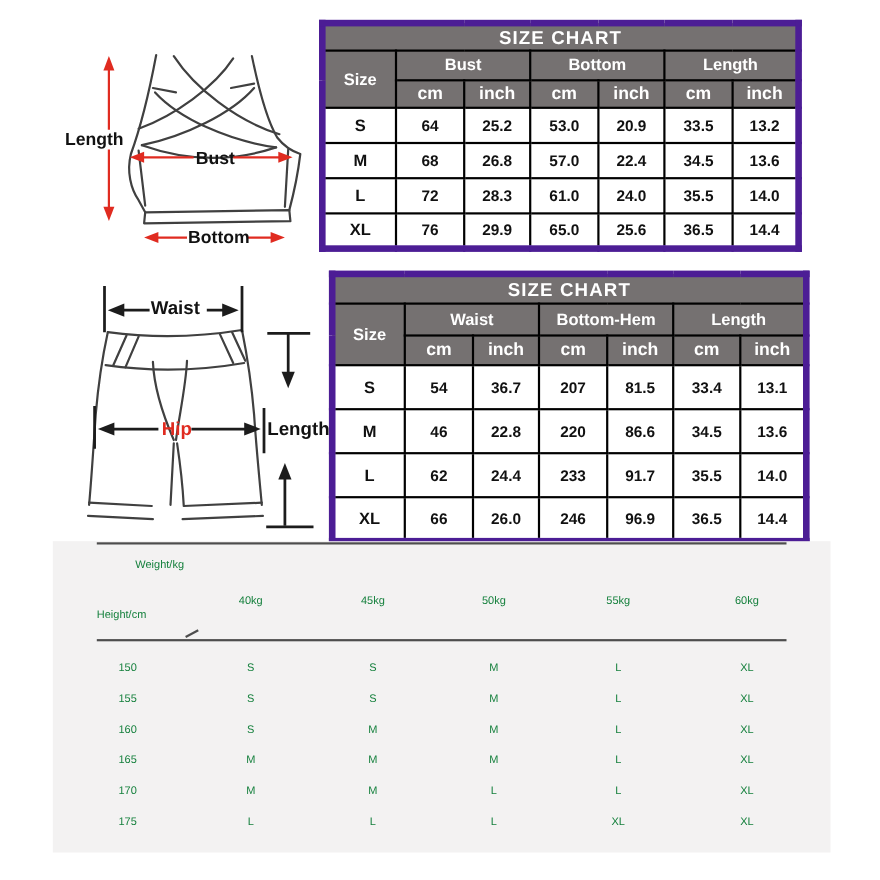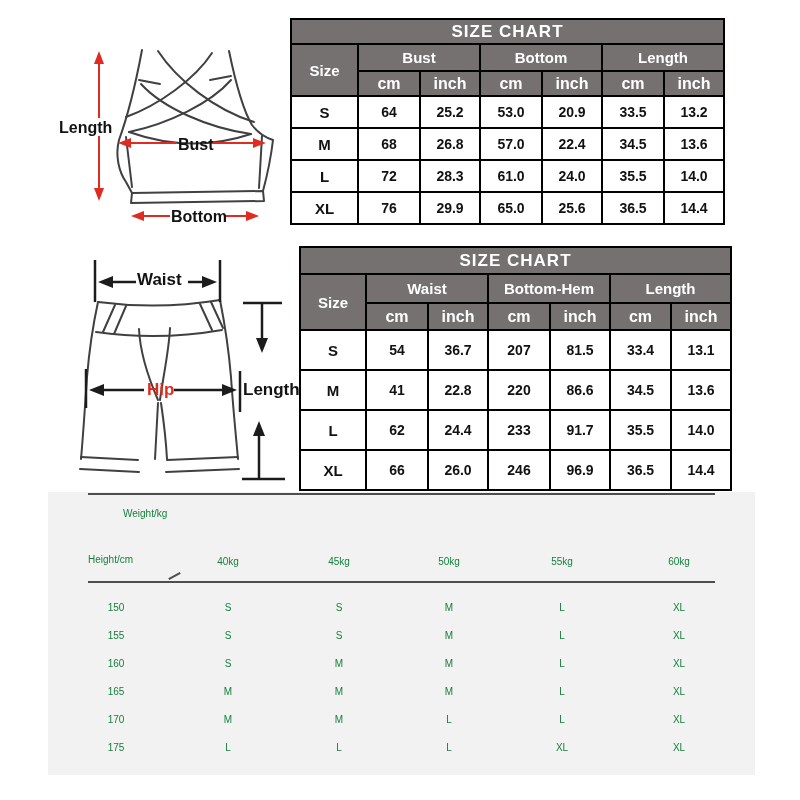--- a/index.html
+++ b/index.html
@@ -3,21 +3,21 @@
 <meta charset="utf-8">
 <style>
   html,body{margin:0;padding:0;}
   body{
     width:800px;height:800px;position:relative;background:#ffffff;
     font-family:"Liberation Sans", sans-serif;overflow:hidden;
   }
   
   table.size-chart{
     position:absolute;border-collapse:collapse;table-layout:fixed;
-    text-align:center;border:2px solid #4c1d95;
+    text-align:center;border:6px solid #4c1d95;
   }
   table.size-chart td{
     border:2px solid #000;padding:0;font-weight:bold;color:#111;
     vertical-align:middle;
   }
   table.size-chart td.hdr{background:var(--table-header-bg);color:#fff;}
   td.title-cell{font-size:17px;letter-spacing:1px;}
   td.group-cell{font-size:15px;}
   td.unit-cell{font-size:16px;}
   td.size-cell{font-size:15px;}
@@ -66,21 +66,21 @@
     background:#4d4d4d;transform:rotate(-28deg);}
   #fit-weight-label{position:absolute;left:75px;top:16px;}
   #fit-height-label{position:absolute;left:40px;top:62px;}
   .fit-cell{position:absolute;text-align:center;}
   .fc0{left:18px;width:100px;}
   .fc1{left:125px;width:110px;}
   .fc2{left:236px;width:110px;}
   .fc3{left:346px;width:110px;}
   .fc4{left:459px;width:110px;}
   .fc5{left:576px;width:110px;}
-  #fit-weights{position:absolute;left:0;top:64px;width:100%;height:20px;text-decoration:underline;}
+  #fit-weights{position:absolute;left:0;top:49px;width:100%;height:20px;text-decoration:underline;}
   .fit-row{position:absolute;left:0;width:100%;height:28px;line-height:28px;}
 </style>
 </head>
 <body>
 
 <svg id="bra-svg" class="fig-svg" width="235" height="205" viewBox="0 0 235 205">
   <g class="garment">
     <path d="M 87,20 C 81,52 72,88 64,110 C 60,126 64,142 71,152 L 77,163"></path>
     <path d="M 174,21 C 180,50 188,80 197,95 C 204,104 212,108 218,110 C 216,127 212,146 208,161"></path>
     <path d="M 77,163 L 208,161 L 209,171 L 76,173 Z"></path>
@@ -256,21 +256,21 @@
     <td class="size-cell">S</td>
     <td class="val-cell">54</td>
     <td class="val-cell">36.7</td>
     <td class="val-cell">207</td>
     <td class="val-cell">81.5</td>
     <td class="val-cell">33.4</td>
     <td class="val-cell">13.1</td>
   </tr>
   <tr class="r-data">
     <td class="size-cell">M</td>
-    <td class="val-cell">41</td>
+    <td class="val-cell">46</td>
     <td class="val-cell">22.8</td>
     <td class="val-cell">220</td>
     <td class="val-cell">86.6</td>
     <td class="val-cell">34.5</td>
     <td class="val-cell">13.6</td>
   </tr>
   <tr class="r-data">
     <td class="size-cell">L</td>
     <td class="val-cell">62</td>
     <td class="val-cell">24.4</td>

